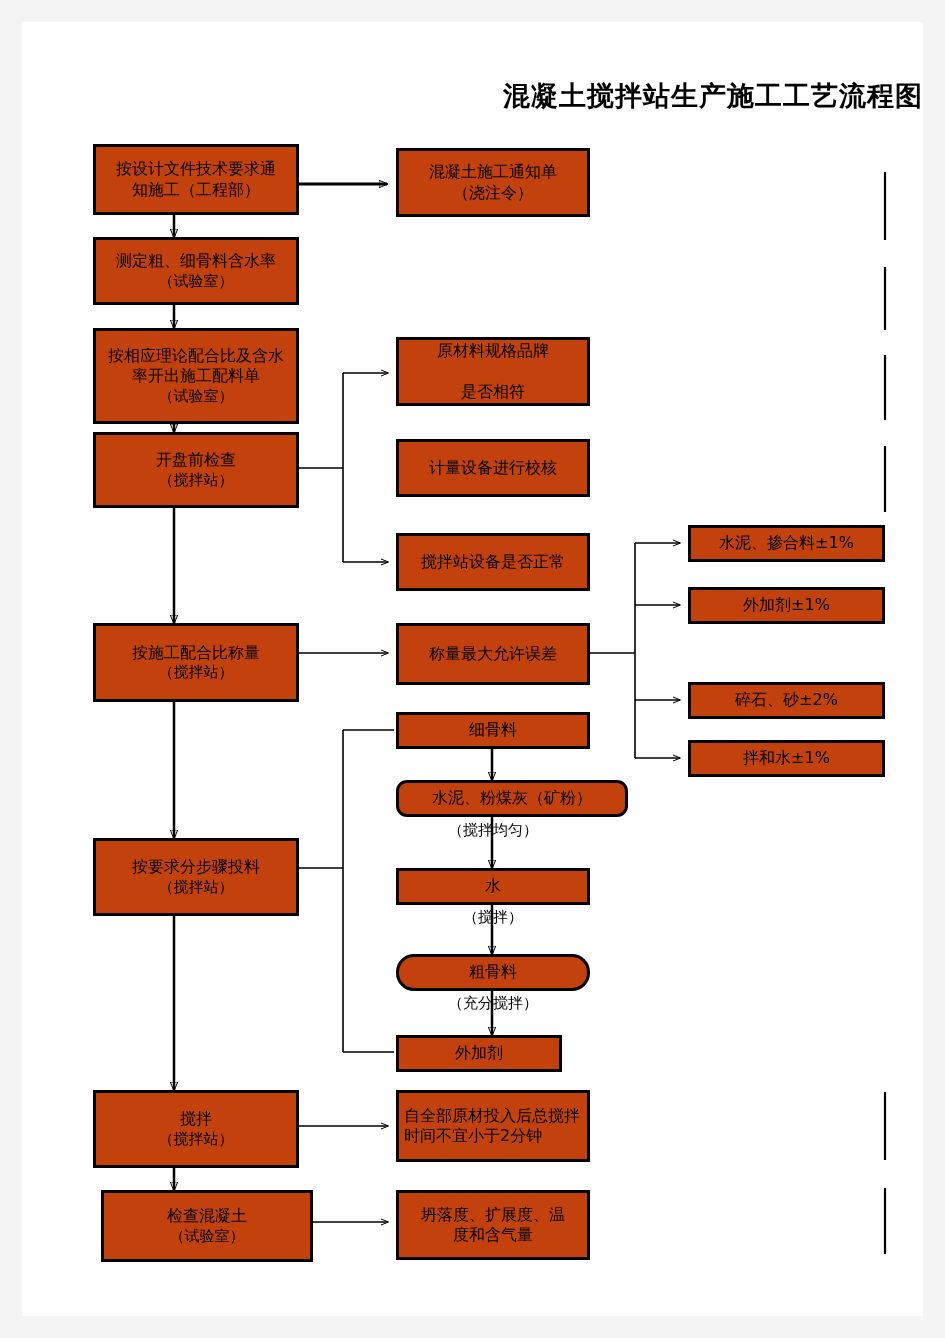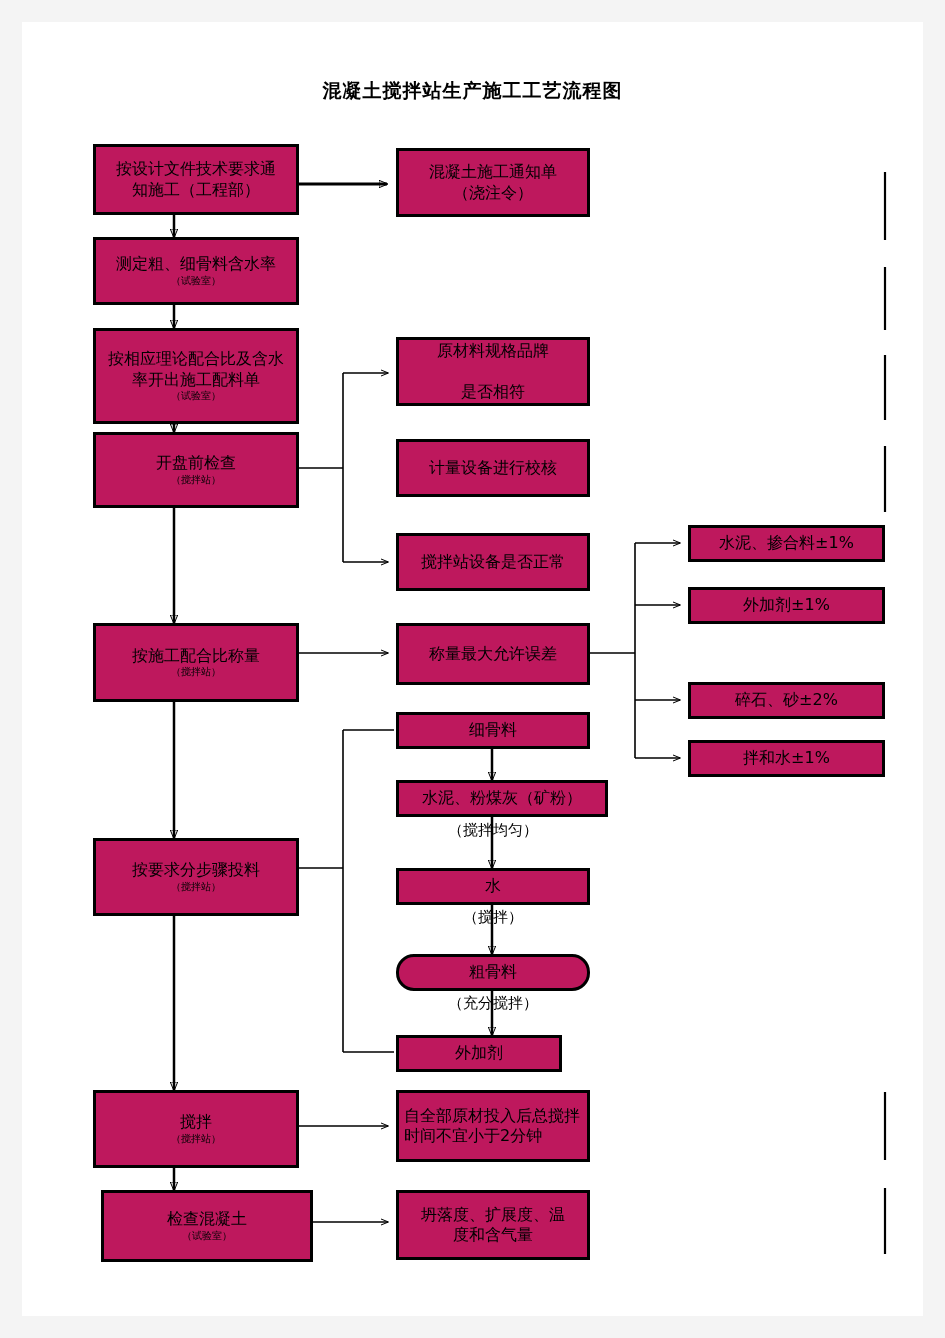--- a/index.html
+++ b/index.html
@@ -11,48 +11,48 @@
   }
   #page{
     position:absolute;left:22px;top:22px;
     width:901px;height:1294px;
     background:#ffffff;
   }
 
   .title{
     position:absolute;
     left:0;top:56px;width:901px;
-    text-align:center;
-    font-size:19px;font-weight:bold;
+    text-align:right;
+    font-size:27px;font-weight:bold;
     color:#000;
     letter-spacing:1px;
     white-space:nowrap;
   }
 
   
   .box{
     position:absolute;
     box-sizing:border-box;
-    background:#be185d;
+    background:#c2410c;
     border:2px solid #000;
     display:flex;
     flex-direction:column;
     align-items:center;
     justify-content:center;
     text-align:center;
     color:#000;
     line-height:1.28;
     font-size:16px;
     padding:1px 6px;
   }
   .box.heavy{border-width:3px;}
   .box .l1{white-space:nowrap;}
   .box .l2{white-space:nowrap;}
   .box .l3{white-space:nowrap;}
-  .box .sub{font-size:10px;}
+  .box .sub{font-size:15px;}
   .box.leftal{align-items:flex-start;text-align:left;padding-left:5px;}
   .box.leftal .l1,.box.leftal .l2{white-space:nowrap;}
 
   
   .cap{
     position:absolute;
     text-align:center;
     font-size:15px;
     color:#000;
     white-space:nowrap;
@@ -218,21 +218,21 @@
     <div class="l1">碎石、砂±2%</div>
   </div>
   <div class="box heavy" style="left:666px;top:718px;width:197px;height:37px;">
     <div class="l1">拌和水±1%</div>
   </div>
 
   <div class="box heavy" style="left:374px;top:690px;width:194px;height:37px;text-align:right;">
     <div class="l1">细骨料</div>
   </div>
 
-  <div class="box heavy" style="left:374px;top:758px;width:212px;height:37px;">
+  <div class="box heavy" style="left:374px;top:758px;width:232px;height:37px;border-radius:11px;">
     <div class="l1">水泥、粉煤灰（矿粉）</div>
   </div>
   <div class="cap" style="left:374px;top:799px;width:194px;">（搅拌均匀）</div>
 
   <div class="box heavy" style="left:374px;top:846px;width:194px;height:37px;">
     <div class="l1">水</div>
   </div>
   <div class="cap" style="left:374px;top:886px;width:194px;">（搅拌）</div>
 
   <div class="box heavy" style="left:374px;top:932px;width:194px;height:37px;border-radius:18px;">

